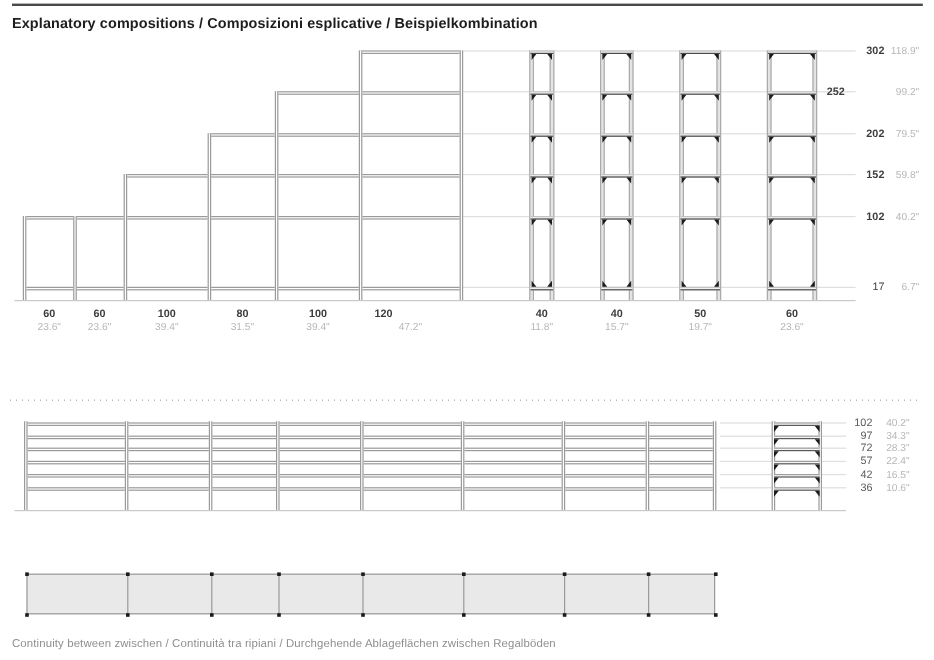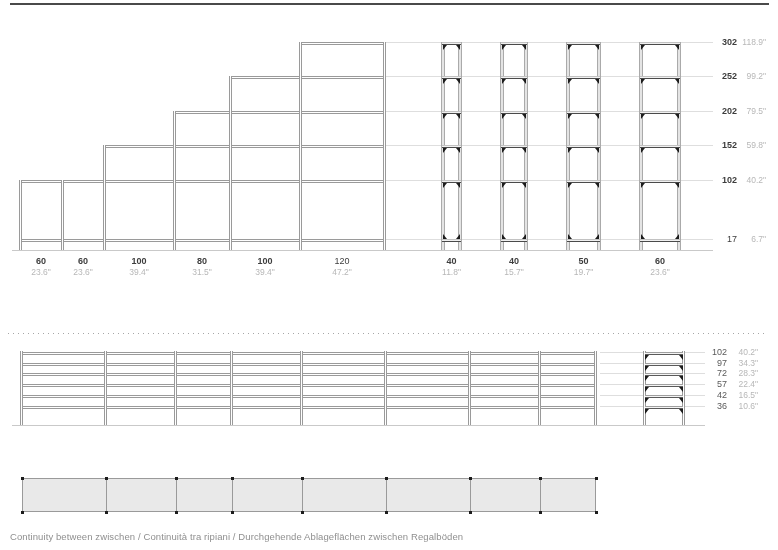--- a/index.html
+++ b/index.html
@@ -11,20 +11,21 @@
   #caption-pitch{top:443px;}
   #caption-continuity{top:531px;}
   #dotted-divider{position:absolute;left:8px;top:333px;width:758px;height:1px;
       background-image:repeating-linear-gradient(to right,#a6a6a6 0 1px,transparent 1px 5px);}
 </style>
 </head>
 <body>
 
 <div id="page">
   <div id="top-rule"></div>
+  <div id="page-title">Explanatory compositions / Composizioni esplicative / Beispielkombination</div>
   <div id="diagram-canvas" style="position:absolute;left:0;top:0;width:778px;height:550px;">
       <div style="position: absolute; left: 384px; top: 41.5px; width: 329px; height: 1px; background: rgb(222, 222, 222);"></div>
       <div style="position: absolute; left: 384px; top: 76px; width: 329px; height: 1px; background: rgb(222, 222, 222);"></div>
       <div style="position: absolute; left: 384px; top: 110.5px; width: 329px; height: 1px; background: rgb(222, 222, 222);"></div>
       <div style="position: absolute; left: 384px; top: 145px; width: 329px; height: 1px; background: rgb(222, 222, 222);"></div>
       <div style="position: absolute; left: 384px; top: 179.5px; width: 329px; height: 1px; background: rgb(222, 222, 222);"></div>
       <div style="position: absolute; left: 384px; top: 238.5px; width: 329px; height: 1px; background: rgb(222, 222, 222);"></div>
       <div style="position: absolute; left: 12px; top: 250px; width: 701px; height: 1px; background: rgb(201, 201, 201);"></div>
       <div style="position: absolute; left: 20px; top: 179.5px; width: 42px; height: 3px; box-sizing: border-box; border-top: 1px solid rgb(154, 154, 154); border-bottom: 1px solid rgb(154, 154, 154); background: rgb(255, 255, 255);"></div>
       <div style="position: absolute; left: 20px; top: 238.5px; width: 42px; height: 3px; box-sizing: border-box; border-top: 1px solid rgb(154, 154, 154); border-bottom: 1px solid rgb(154, 154, 154); background: rgb(255, 255, 255);"></div>
@@ -58,21 +59,21 @@
       <div style="position: absolute; left: 11px; top: 257px; width: 60px; text-align: center; font-size: 9px; font-weight: bold; color: rgb(61, 61, 61); line-height: 9px;">60</div>
       <div style="position: absolute; left: 11px; top: 268px; width: 60px; text-align: center; font-size: 8.5px; font-weight: normal; color: rgb(183, 183, 183); line-height: 9px;">23.6"</div>
       <div style="position: absolute; left: 53px; top: 257px; width: 60px; text-align: center; font-size: 9px; font-weight: bold; color: rgb(61, 61, 61); line-height: 9px;">60</div>
       <div style="position: absolute; left: 53px; top: 268px; width: 60px; text-align: center; font-size: 8.5px; font-weight: normal; color: rgb(183, 183, 183); line-height: 9px;">23.6"</div>
       <div style="position: absolute; left: 109px; top: 257px; width: 60px; text-align: center; font-size: 9px; font-weight: bold; color: rgb(61, 61, 61); line-height: 9px;">100</div>
       <div style="position: absolute; left: 109px; top: 268px; width: 60px; text-align: center; font-size: 8.5px; font-weight: normal; color: rgb(183, 183, 183); line-height: 9px;">39.4"</div>
       <div style="position: absolute; left: 172px; top: 257px; width: 60px; text-align: center; font-size: 9px; font-weight: bold; color: rgb(61, 61, 61); line-height: 9px;">80</div>
       <div style="position: absolute; left: 172px; top: 268px; width: 60px; text-align: center; font-size: 8.5px; font-weight: normal; color: rgb(183, 183, 183); line-height: 9px;">31.5"</div>
       <div style="position: absolute; left: 235px; top: 257px; width: 60px; text-align: center; font-size: 9px; font-weight: bold; color: rgb(61, 61, 61); line-height: 9px;">100</div>
       <div style="position: absolute; left: 235px; top: 268px; width: 60px; text-align: center; font-size: 8.5px; font-weight: normal; color: rgb(183, 183, 183); line-height: 9px;">39.4"</div>
-      <div style="position: absolute; left: 312px; top: 257px; width: 60px; text-align: center; font-size: 9px; font-weight: normal; color: rgb(61, 61, 61); line-height: 9px;">120</div>
+      <div style="position: absolute; left: 312px; top: 257px; width: 60px; font-size: 9px; font-weight: bold; color: rgb(61, 61, 61); line-height: 9px;">120</div>
       <div style="position: absolute; left: 312px; top: 268px; width: 60px; text-align: center; font-size: 8.5px; font-weight: normal; color: rgb(183, 183, 183); line-height: 9px;">47.2"</div>
       <div style="position: absolute; left: 441px; top: 41.5px; width: 4px; height: 208.5px; box-sizing: border-box; background: rgb(228, 228, 228); border-left: 1px solid rgb(170, 170, 170); border-right: 1px solid rgb(170, 170, 170);"></div>
       <div style="position: absolute; left: 458px; top: 41.5px; width: 4px; height: 208.5px; box-sizing: border-box; background: rgb(228, 228, 228); border-left: 1px solid rgb(170, 170, 170); border-right: 1px solid rgb(170, 170, 170);"></div>
       <div style="position: absolute; left: 442px; top: 41.5px; width: 19px; height: 3px; box-sizing: border-box; background: rgb(240, 240, 240); border-top: 1px solid rgb(194, 194, 194); border-bottom: 1px solid rgb(74, 74, 74);"></div>
       <div style="position: absolute; left: 443px; top: 44.5px; width: 0px; height: 0px; border-top: 5px solid rgb(28, 28, 28); border-right: 4px solid transparent;"></div>
       <div style="position: absolute; left: 456px; top: 44.5px; width: 0px; height: 0px; border-top: 5px solid rgb(28, 28, 28); border-left: 4px solid transparent;"></div>
       <div style="position: absolute; left: 442px; top: 76px; width: 19px; height: 3px; box-sizing: border-box; background: rgb(240, 240, 240); border-top: 1px solid rgb(194, 194, 194); border-bottom: 1px solid rgb(74, 74, 74);"></div>
       <div style="position: absolute; left: 443px; top: 79px; width: 0px; height: 0px; border-top: 5px solid rgb(28, 28, 28); border-right: 4px solid transparent;"></div>
       <div style="position: absolute; left: 456px; top: 79px; width: 0px; height: 0px; border-top: 5px solid rgb(28, 28, 28); border-left: 4px solid transparent;"></div>
       <div style="position: absolute; left: 442px; top: 110.5px; width: 19px; height: 3px; box-sizing: border-box; background: rgb(240, 240, 240); border-top: 1px solid rgb(194, 194, 194); border-bottom: 1px solid rgb(74, 74, 74);"></div>
@@ -150,21 +151,21 @@
       <div style="position: absolute; left: 640px; top: 179.5px; width: 40px; height: 3px; box-sizing: border-box; background: rgb(240, 240, 240); border-top: 1px solid rgb(194, 194, 194); border-bottom: 1px solid rgb(74, 74, 74);"></div>
       <div style="position: absolute; left: 641px; top: 182.5px; width: 0px; height: 0px; border-top: 5px solid rgb(28, 28, 28); border-right: 4px solid transparent;"></div>
       <div style="position: absolute; left: 675px; top: 182.5px; width: 0px; height: 0px; border-top: 5px solid rgb(28, 28, 28); border-left: 4px solid transparent;"></div>
       <div style="position: absolute; left: 640px; top: 238.5px; width: 40px; height: 3px; box-sizing: border-box; background: rgb(240, 240, 240); border-top: 1px solid rgb(194, 194, 194); border-bottom: 1px solid rgb(74, 74, 74);"></div>
       <div style="position: absolute; left: 641px; top: 233.5px; width: 0px; height: 0px; border-bottom: 5px solid rgb(28, 28, 28); border-right: 4px solid transparent;"></div>
       <div style="position: absolute; left: 675px; top: 233.5px; width: 0px; height: 0px; border-bottom: 5px solid rgb(28, 28, 28); border-left: 4px solid transparent;"></div>
       <div style="position: absolute; left: 630px; top: 257px; width: 60px; text-align: center; font-size: 9px; font-weight: bold; color: rgb(61, 61, 61); line-height: 9px;">60</div>
       <div style="position: absolute; left: 630px; top: 268px; width: 60px; text-align: center; font-size: 8.5px; font-weight: normal; color: rgb(183, 183, 183); line-height: 9px;">23.6"</div>
       <div style="position: absolute; left: 689px; top: 37.5px; width: 48px; text-align: right; font-size: 9px; font-weight: bold; color: rgb(61, 61, 61); line-height: 9px;">302</div>
       <div style="position: absolute; left: 718px; top: 37.5px; width: 48px; text-align: right; font-size: 8.5px; font-weight: normal; color: rgb(183, 183, 183); line-height: 9px;">118.9"</div>
-      <div style="position: absolute; left: 689px; top: 72px; width: 48px; text-align: right; font-size: 9px; font-weight: bold; color: rgb(61, 61, 61); line-height: 9px;">252</div>
+      <div style="position: absolute; left: 689px; top: 72px; width: 48px; font-size: 9px; font-weight: bold; color: rgb(61, 61, 61); line-height: 9px;">252</div>
       <div style="position: absolute; left: 718px; top: 72px; width: 48px; text-align: right; font-size: 8.5px; font-weight: normal; color: rgb(183, 183, 183); line-height: 9px;">99.2"</div>
       <div style="position: absolute; left: 689px; top: 106.5px; width: 48px; text-align: right; font-size: 9px; font-weight: bold; color: rgb(61, 61, 61); line-height: 9px;">202</div>
       <div style="position: absolute; left: 718px; top: 106.5px; width: 48px; text-align: right; font-size: 8.5px; font-weight: normal; color: rgb(183, 183, 183); line-height: 9px;">79.5"</div>
       <div style="position: absolute; left: 689px; top: 141px; width: 48px; text-align: right; font-size: 9px; font-weight: bold; color: rgb(61, 61, 61); line-height: 9px;">152</div>
       <div style="position: absolute; left: 718px; top: 141px; width: 48px; text-align: right; font-size: 8.5px; font-weight: normal; color: rgb(183, 183, 183); line-height: 9px;">59.8"</div>
       <div style="position: absolute; left: 689px; top: 175.5px; width: 48px; text-align: right; font-size: 9px; font-weight: bold; color: rgb(61, 61, 61); line-height: 9px;">102</div>
       <div style="position: absolute; left: 718px; top: 175.5px; width: 48px; text-align: right; font-size: 8.5px; font-weight: normal; color: rgb(183, 183, 183); line-height: 9px;">40.2"</div>
       <div style="position: absolute; left: 689px; top: 234.5px; width: 48px; text-align: right; font-size: 9px; font-weight: normal; color: rgb(61, 61, 61); line-height: 9px;">17</div>
       <div style="position: absolute; left: 718px; top: 234.5px; width: 48px; text-align: right; font-size: 8.5px; font-weight: normal; color: rgb(183, 183, 183); line-height: 9px;">6.7"</div>
       <div style="position: absolute; left: 12px; top: 425px; width: 693px; height: 1px; background: rgb(201, 201, 201);"></div>

